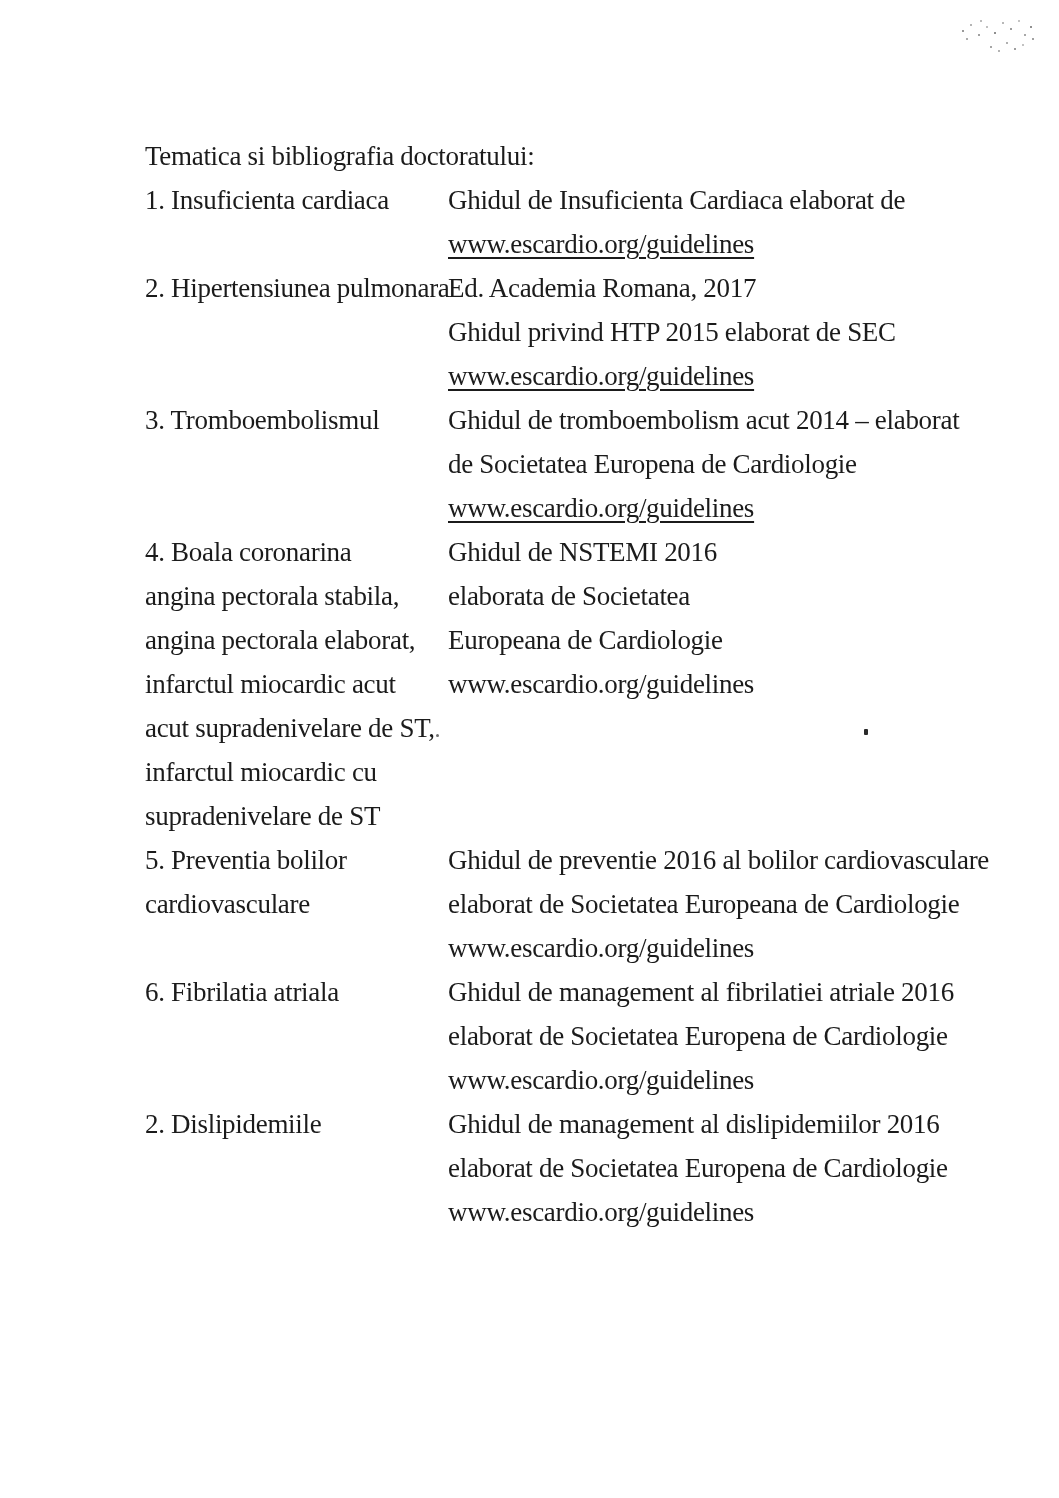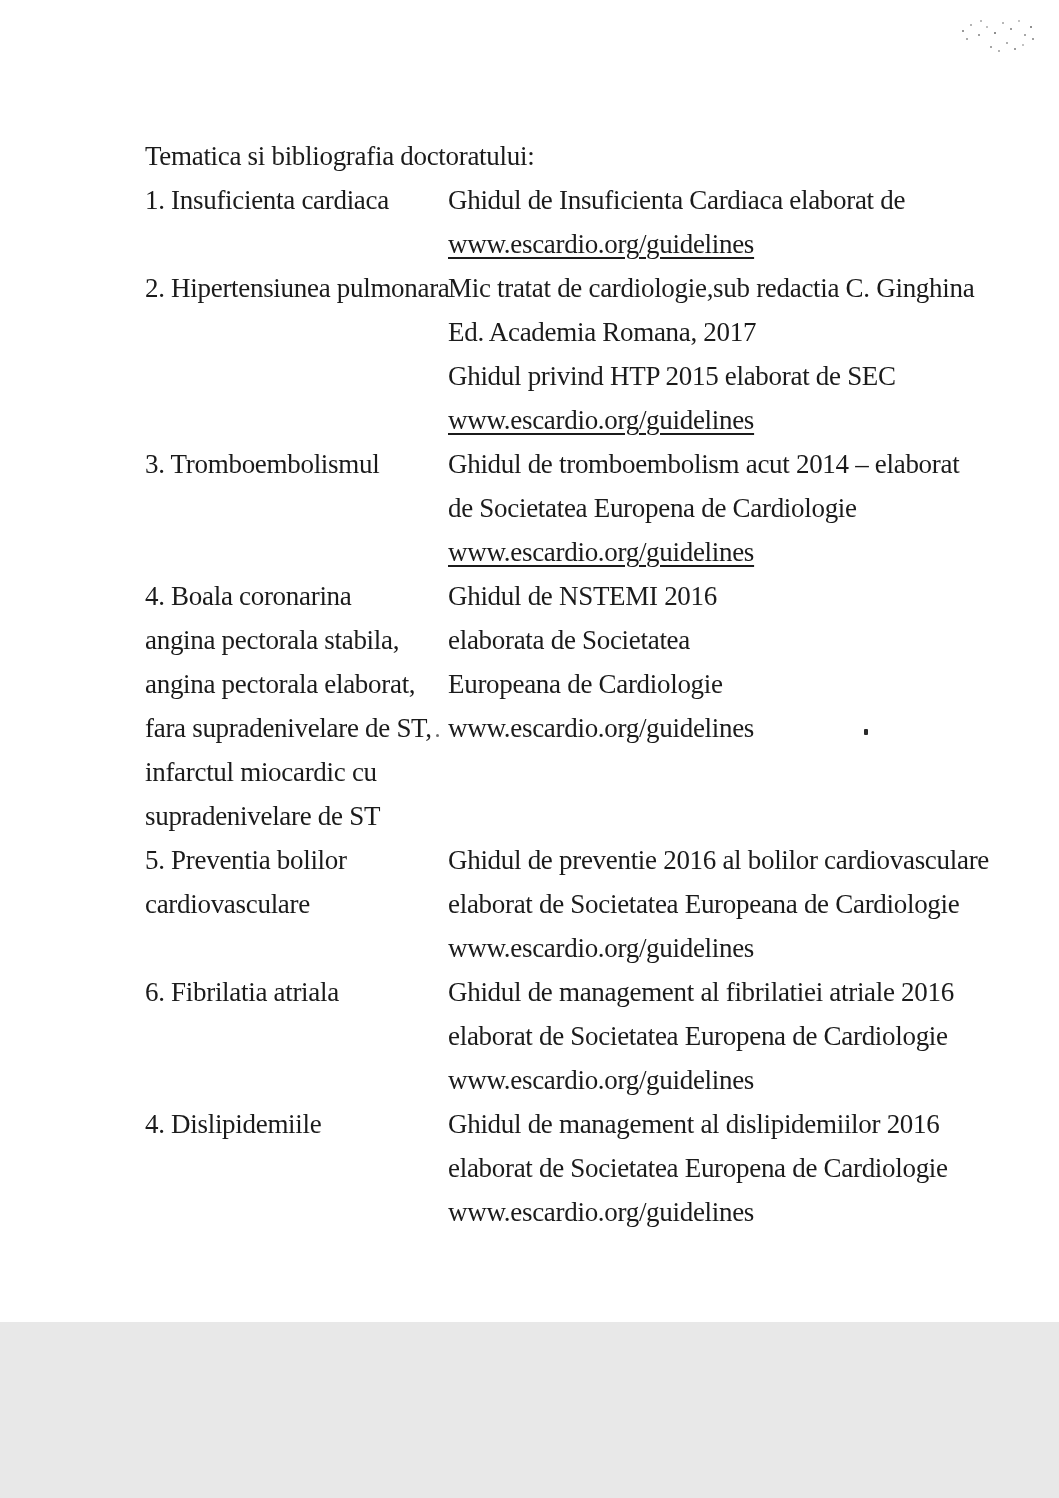--- a/index.html
+++ b/index.html
@@ -3,21 +3,21 @@
 <meta charset="utf-8">
 <style>
   html, body {
     margin: 0;
     padding: 0;
     background: #e8e8e8;
   }
   .page {
     position: relative;
     width: 1059px;
-    height: 1322px;
+    height: 1498px;
     background: #ffffff;
     overflow: hidden;
     font-family: "Liberation Serif", "DejaVu Serif", serif;
     color: #1b1b1b;
   }
   .doc-body {
     position: absolute;
     left: 145px;
     top: 134px;
     width: 880px;
@@ -106,42 +106,42 @@
           <div class="content">
             <div class="line">Ghidul de Insuficienta Cardiaca elaborat de</div>
             <div class="line underline">www.escardio.org/guidelines</div>
           </div>
         </div>
         <div class="entry">
           <div class="topic">
             <div class="line">2. Hipertensiunea pulmonara</div>
           </div>
           <div class="content">
-            <div class="line">Mic tratat de cardiologie,sub redactia C. Ginghina</div>
             <div class="line">Ed. Academia Romana, 2017</div>
             <div class="line">Ghidul privind HTP 2015 elaborat de SEC</div>
             <div class="line underline">www.escardio.org/guidelines</div>
           </div>
         </div>
         <div class="entry">
           <div class="topic">
             <div class="line">3. Tromboembolismul</div>
           </div>
           <div class="content">
             <div class="line">Ghidul de tromboembolism acut 2014 – elaborat</div>
             <div class="line">de Societatea Europena de Cardiologie</div>
             <div class="line underline">www.escardio.org/guidelines</div>
           </div>
         </div>
         <div class="entry">
           <div class="topic">
             <div class="line">4. Boala coronarina</div>
             <div class="line">angina pectorala stabila,</div>
             <div class="line">angina pectorala elaborat,</div>
-            <div class="line">fara supradenivelare de ST,</div>
+            <div class="line">infarctul miocardic acut</div>
+            <div class="line">acut supradenivelare de ST,</div>
             <div class="line">infarctul miocardic cu</div>
             <div class="line">supradenivelare de ST</div>
           </div>
           <div class="content">
             <div class="line">Ghidul de NSTEMI 2016</div>
             <div class="line">elaborata de Societatea</div>
             <div class="line">Europeana de Cardiologie</div>
             <div class="line">www.escardio.org/guidelines</div>
           </div>
         </div>
@@ -161,21 +161,21 @@
             <div class="line">6. Fibrilatia atriala</div>
           </div>
           <div class="content">
             <div class="line">Ghidul de management al fibrilatiei atriale 2016</div>
             <div class="line">elaborat de Societatea Europena de Cardiologie</div>
             <div class="line">www.escardio.org/guidelines</div>
           </div>
         </div>
         <div class="entry">
           <div class="topic">
-            <div class="line">4. Dislipidemiile</div>
+            <div class="line">2. Dislipidemiile</div>
           </div>
           <div class="content">
             <div class="line">Ghidul de management al dislipidemiilor 2016</div>
             <div class="line">elaborat de Societatea Europena de Cardiologie</div>
             <div class="line">www.escardio.org/guidelines</div>
           </div>
         </div>
       </div>
   </div>
 </div>

